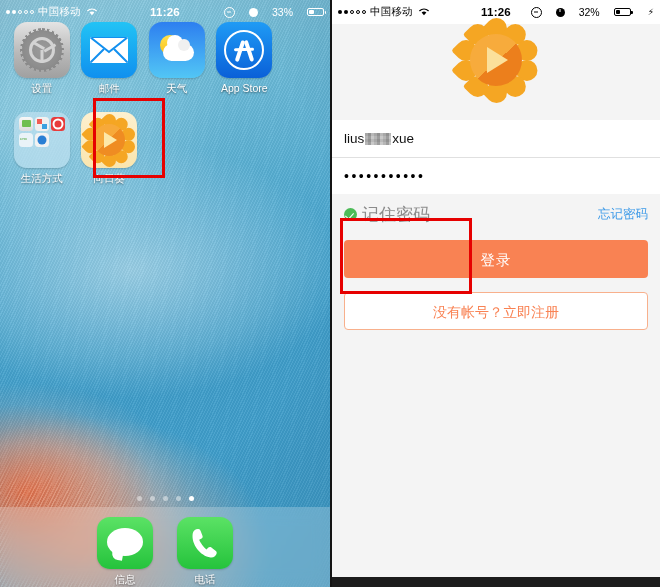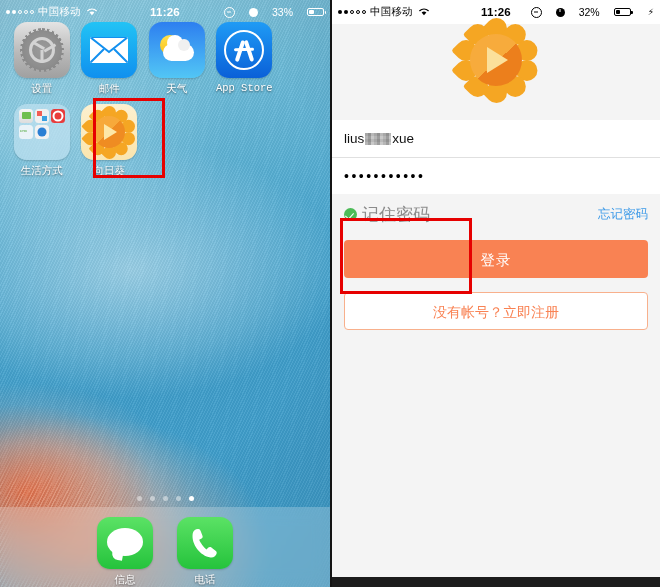--- a/index.html
+++ b/index.html
@@ -165,22 +165,21 @@
 
   
   .app-grid {
     position: absolute;
     left: 0; top: 22px;
     width: 286px;
     padding: 0 8px;
     box-sizing: border-box;
     display: grid;
     grid-template-columns: repeat(4, 1fr);
-    row-gap: 8px;
-    font-family: Liberation Mono, monospace;
+    row-gap: 16px;
   }
   .app-cell {
     display: flex;
     flex-direction: column;
     align-items: center;
   }
   .app-icon {
     width: 56px; height: 56px;
     border-radius: 13px;
     position: relative;

